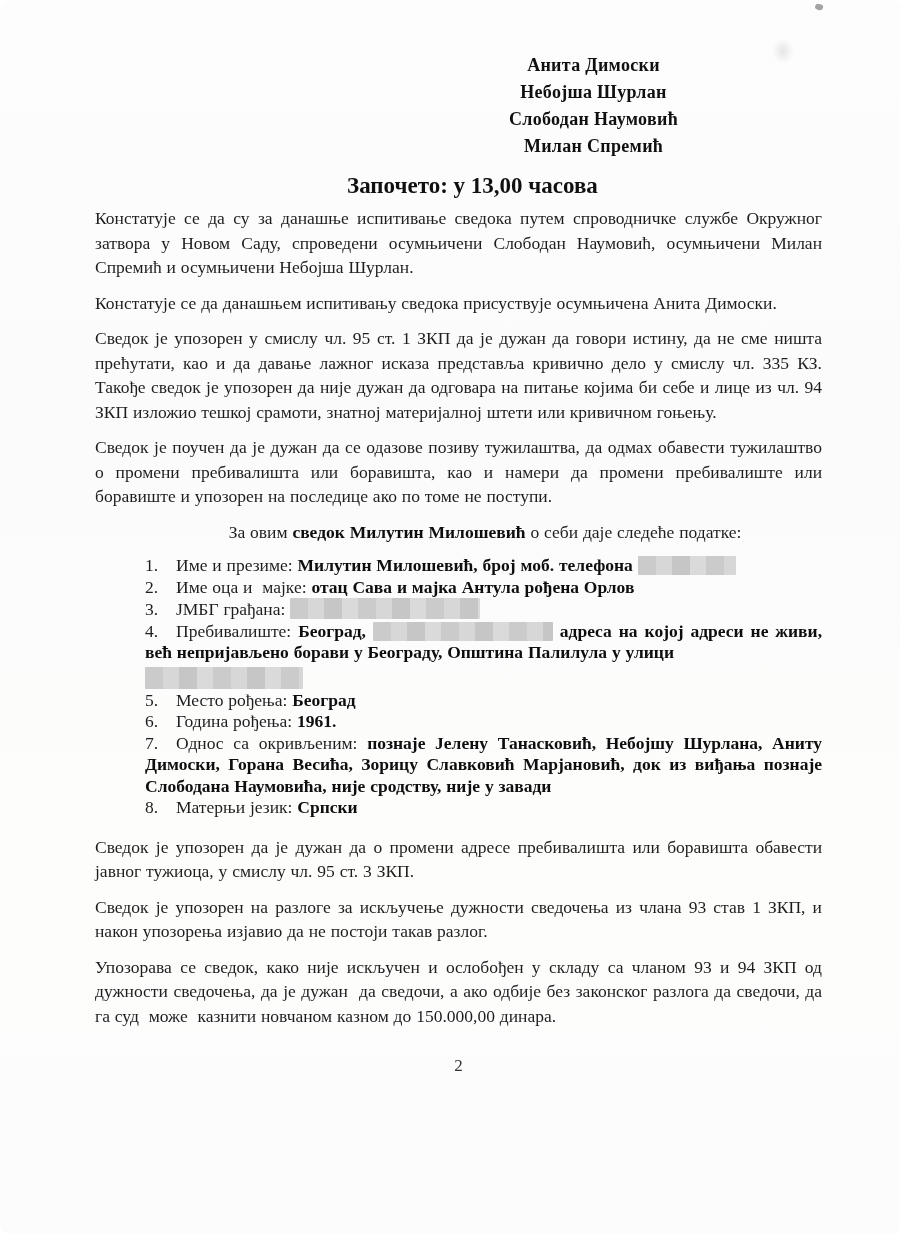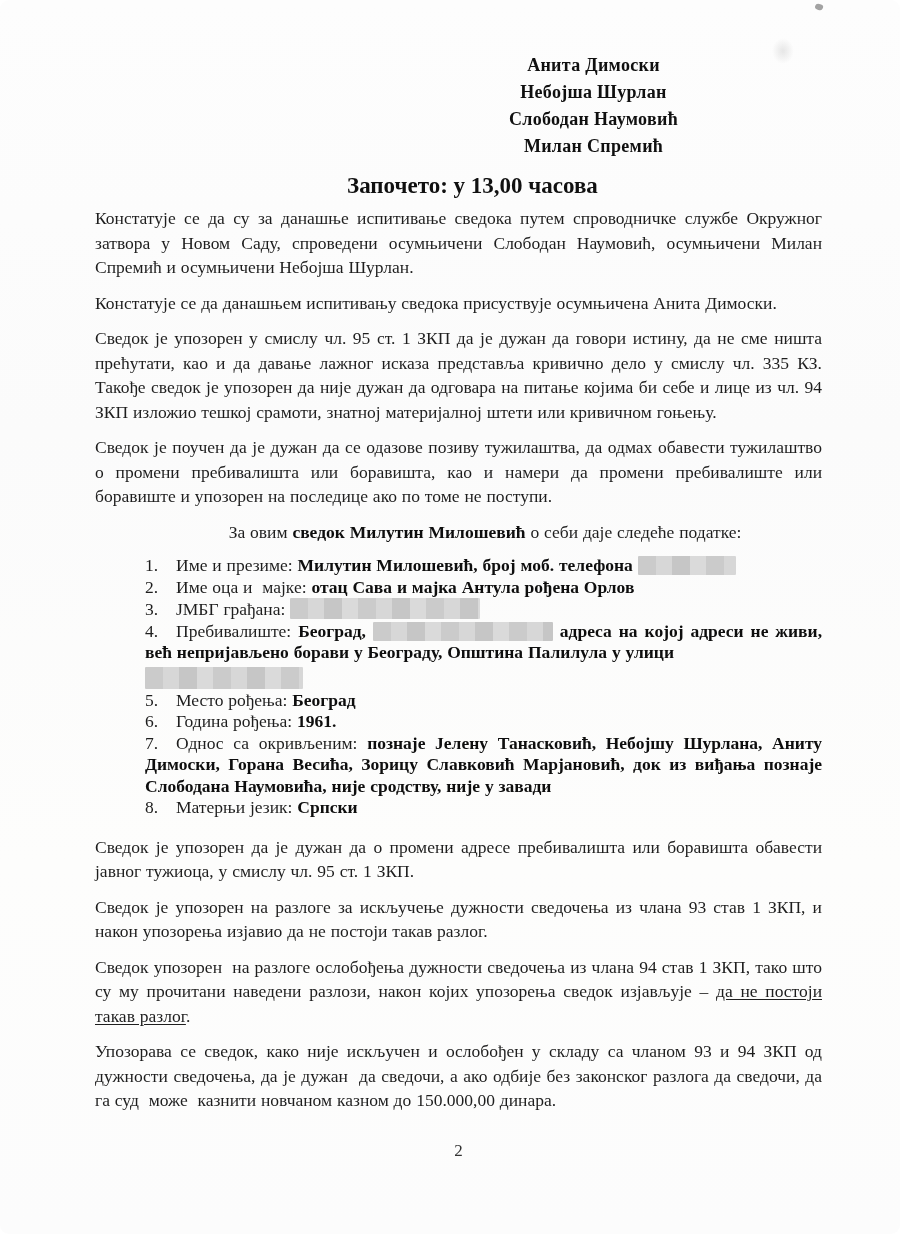--- a/index.html
+++ b/index.html
@@ -149,26 +149,24 @@
       <div class="li"><span class="num">7.</span><span>Однос са окривљеним:</span>
         <span class="b">познаје Јелену Танасковић, Небојшу Шурлана, Аниту Димоски, Горана Весића, Зорицу Славковић Марјановић, док из виђања познаје Слободана Наумовића, није сродству, није у завади</span>
       </div>
 
       <div class="li"><span class="num">8.</span><span>Матерњи језик:</span>
         <span class="b">Српски</span>
       </div>
 
     </div>
 
-    <p class="para">Сведок је упозорен да је дужан да о промени адресе пребивалишта или боравишта обавести јавног тужиоца, у смислу чл. 95 ст. 1 ЗКП.</p>
+    <p class="para">Сведок је упозорен да је дужан да о промени адресе пребивалишта или боравишта обавести јавног тужиоца, у смислу чл. 95 ст. 3 ЗКП.</p>
 
     <p class="para">Сведок је упозорен на разлоге за искључење дужности сведочења из члана 93 став 1 ЗКП, и након упозорења изјавио да не постоји такав разлог.</p>
 
-    <p class="para"><span>Сведок упозорен &nbsp;на разлоге ослобођења дужности сведочења из члана 94 став 1 ЗКП, тако што су му прочитани наведени разлози, након којих упозорења сведок изјављује –</span>
-      <span class="u">да не постоји такав разлог</span><span>.</span></p>
 
     <p class="para">Упозорава се сведок, како није искључен и ослобођен у складу са чланом 93 и 94 ЗКП од дужности сведочења, да је дужан &nbsp;да сведочи, а ако одбије без законског разлога да сведочи, да га суд &nbsp;може &nbsp;казнити новчаном казном до 150.000,00 динара.</p>
 
     <div class="pagenum">2</div>
 
   </div>
 
 </div>
 
 </body></html>

